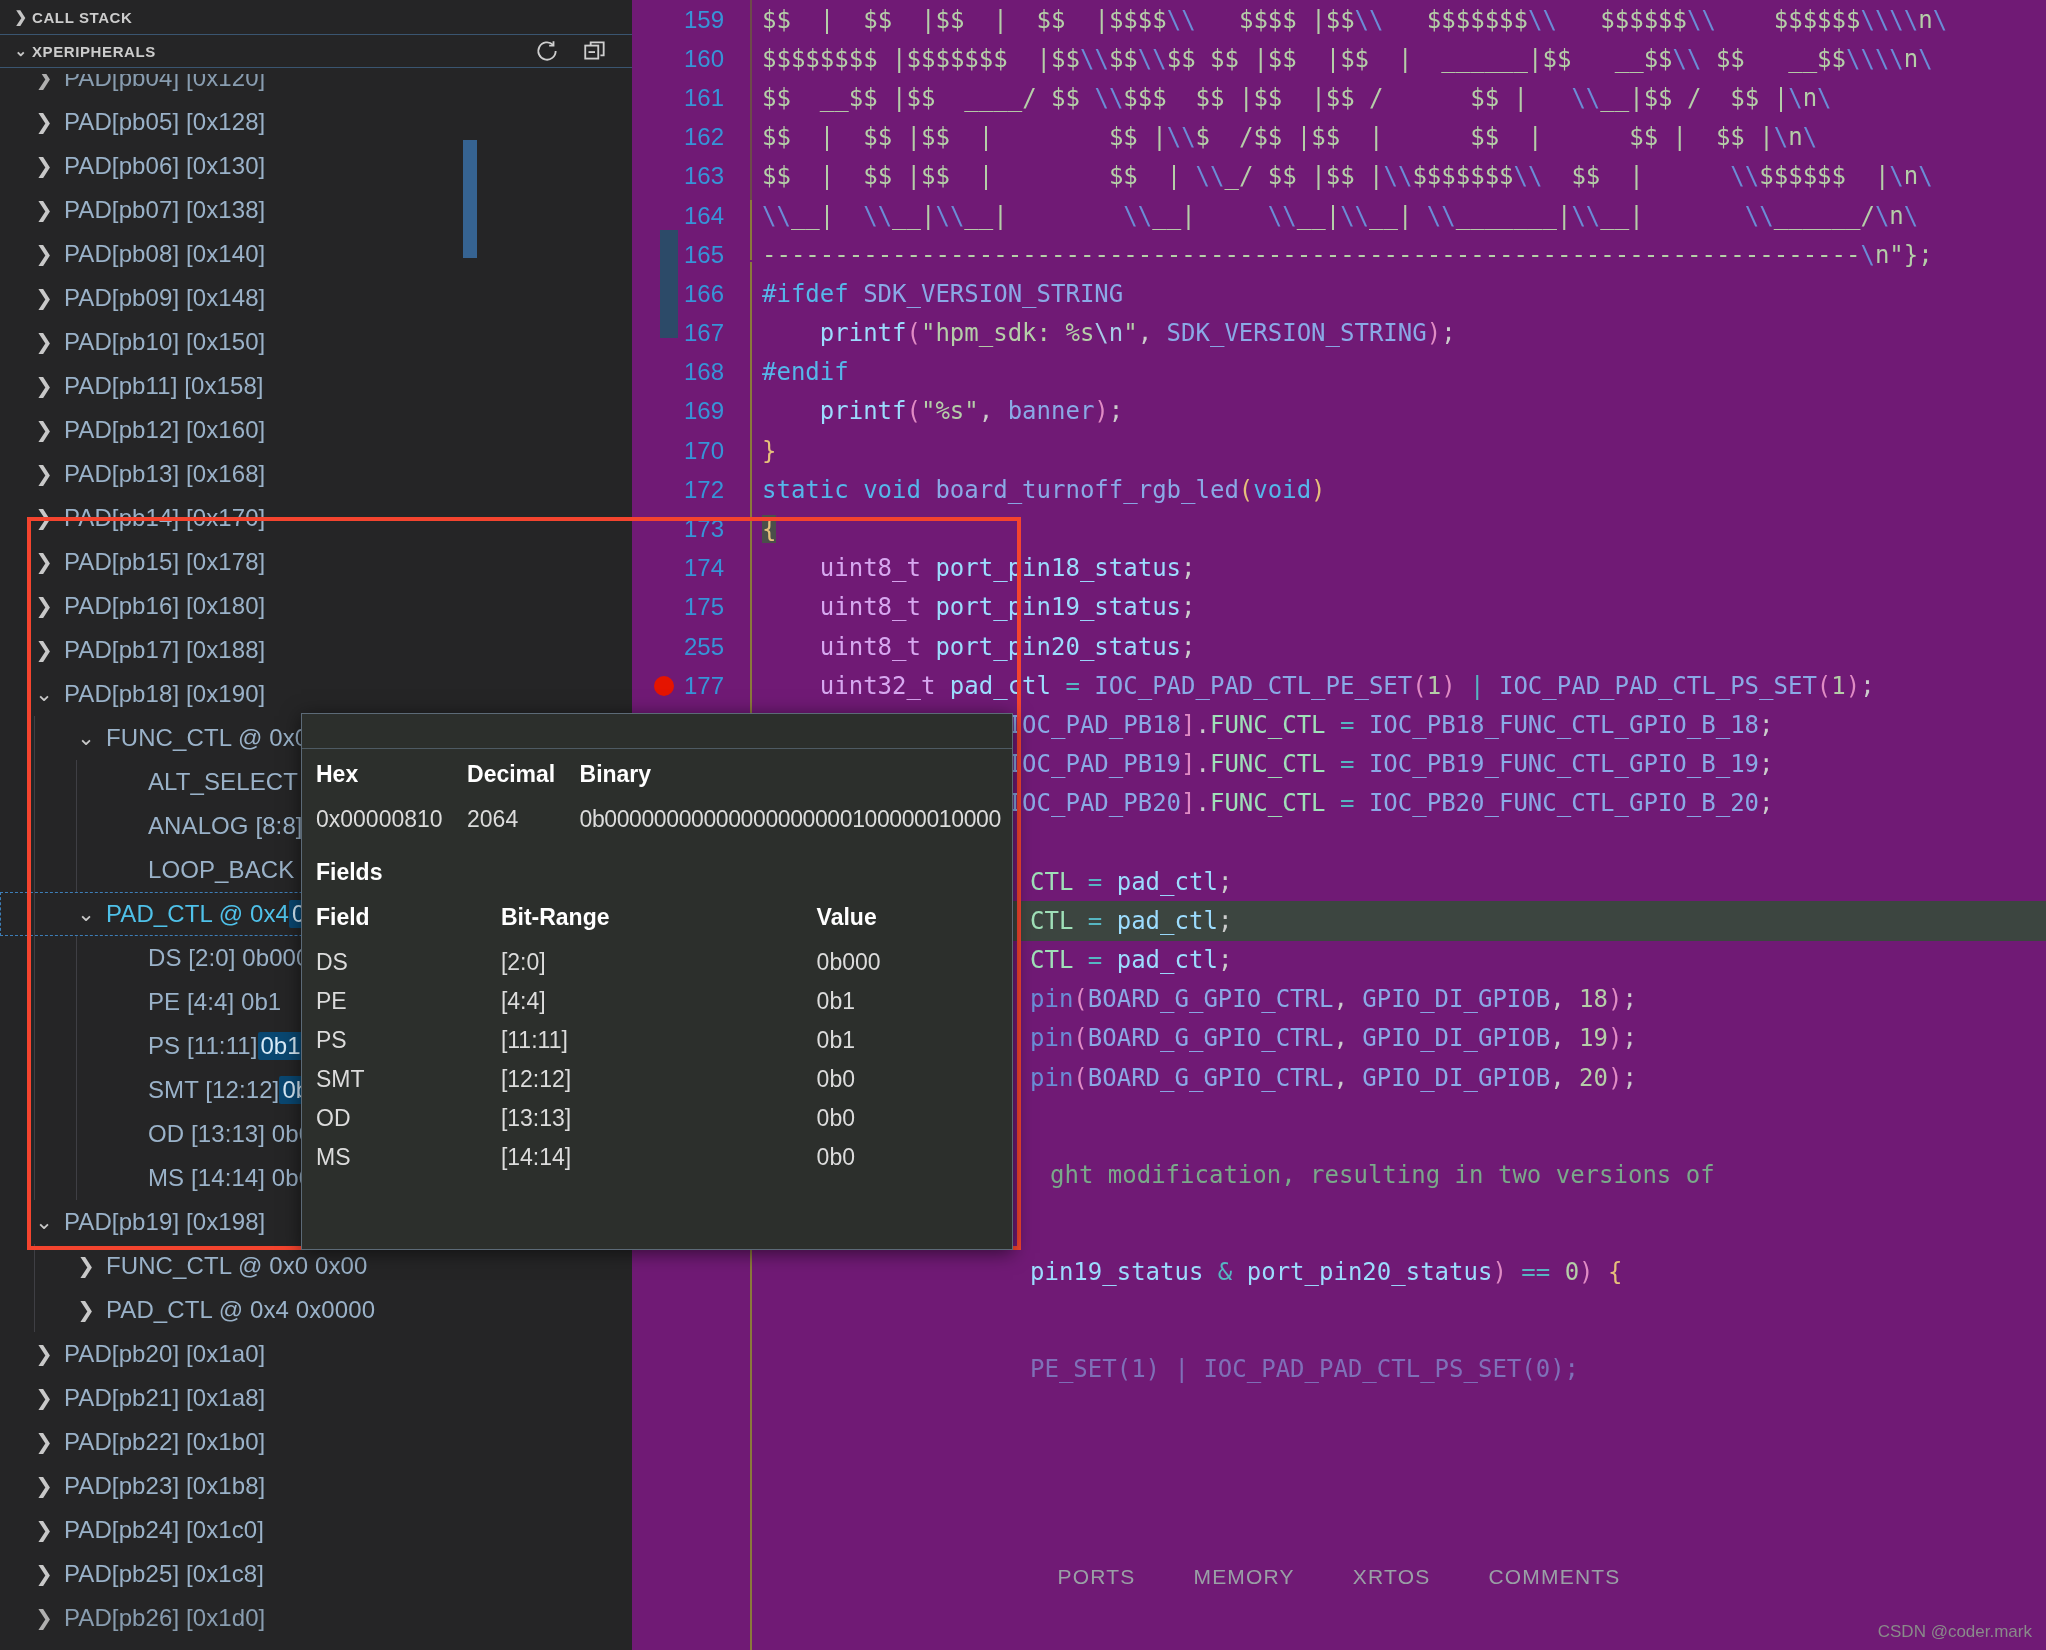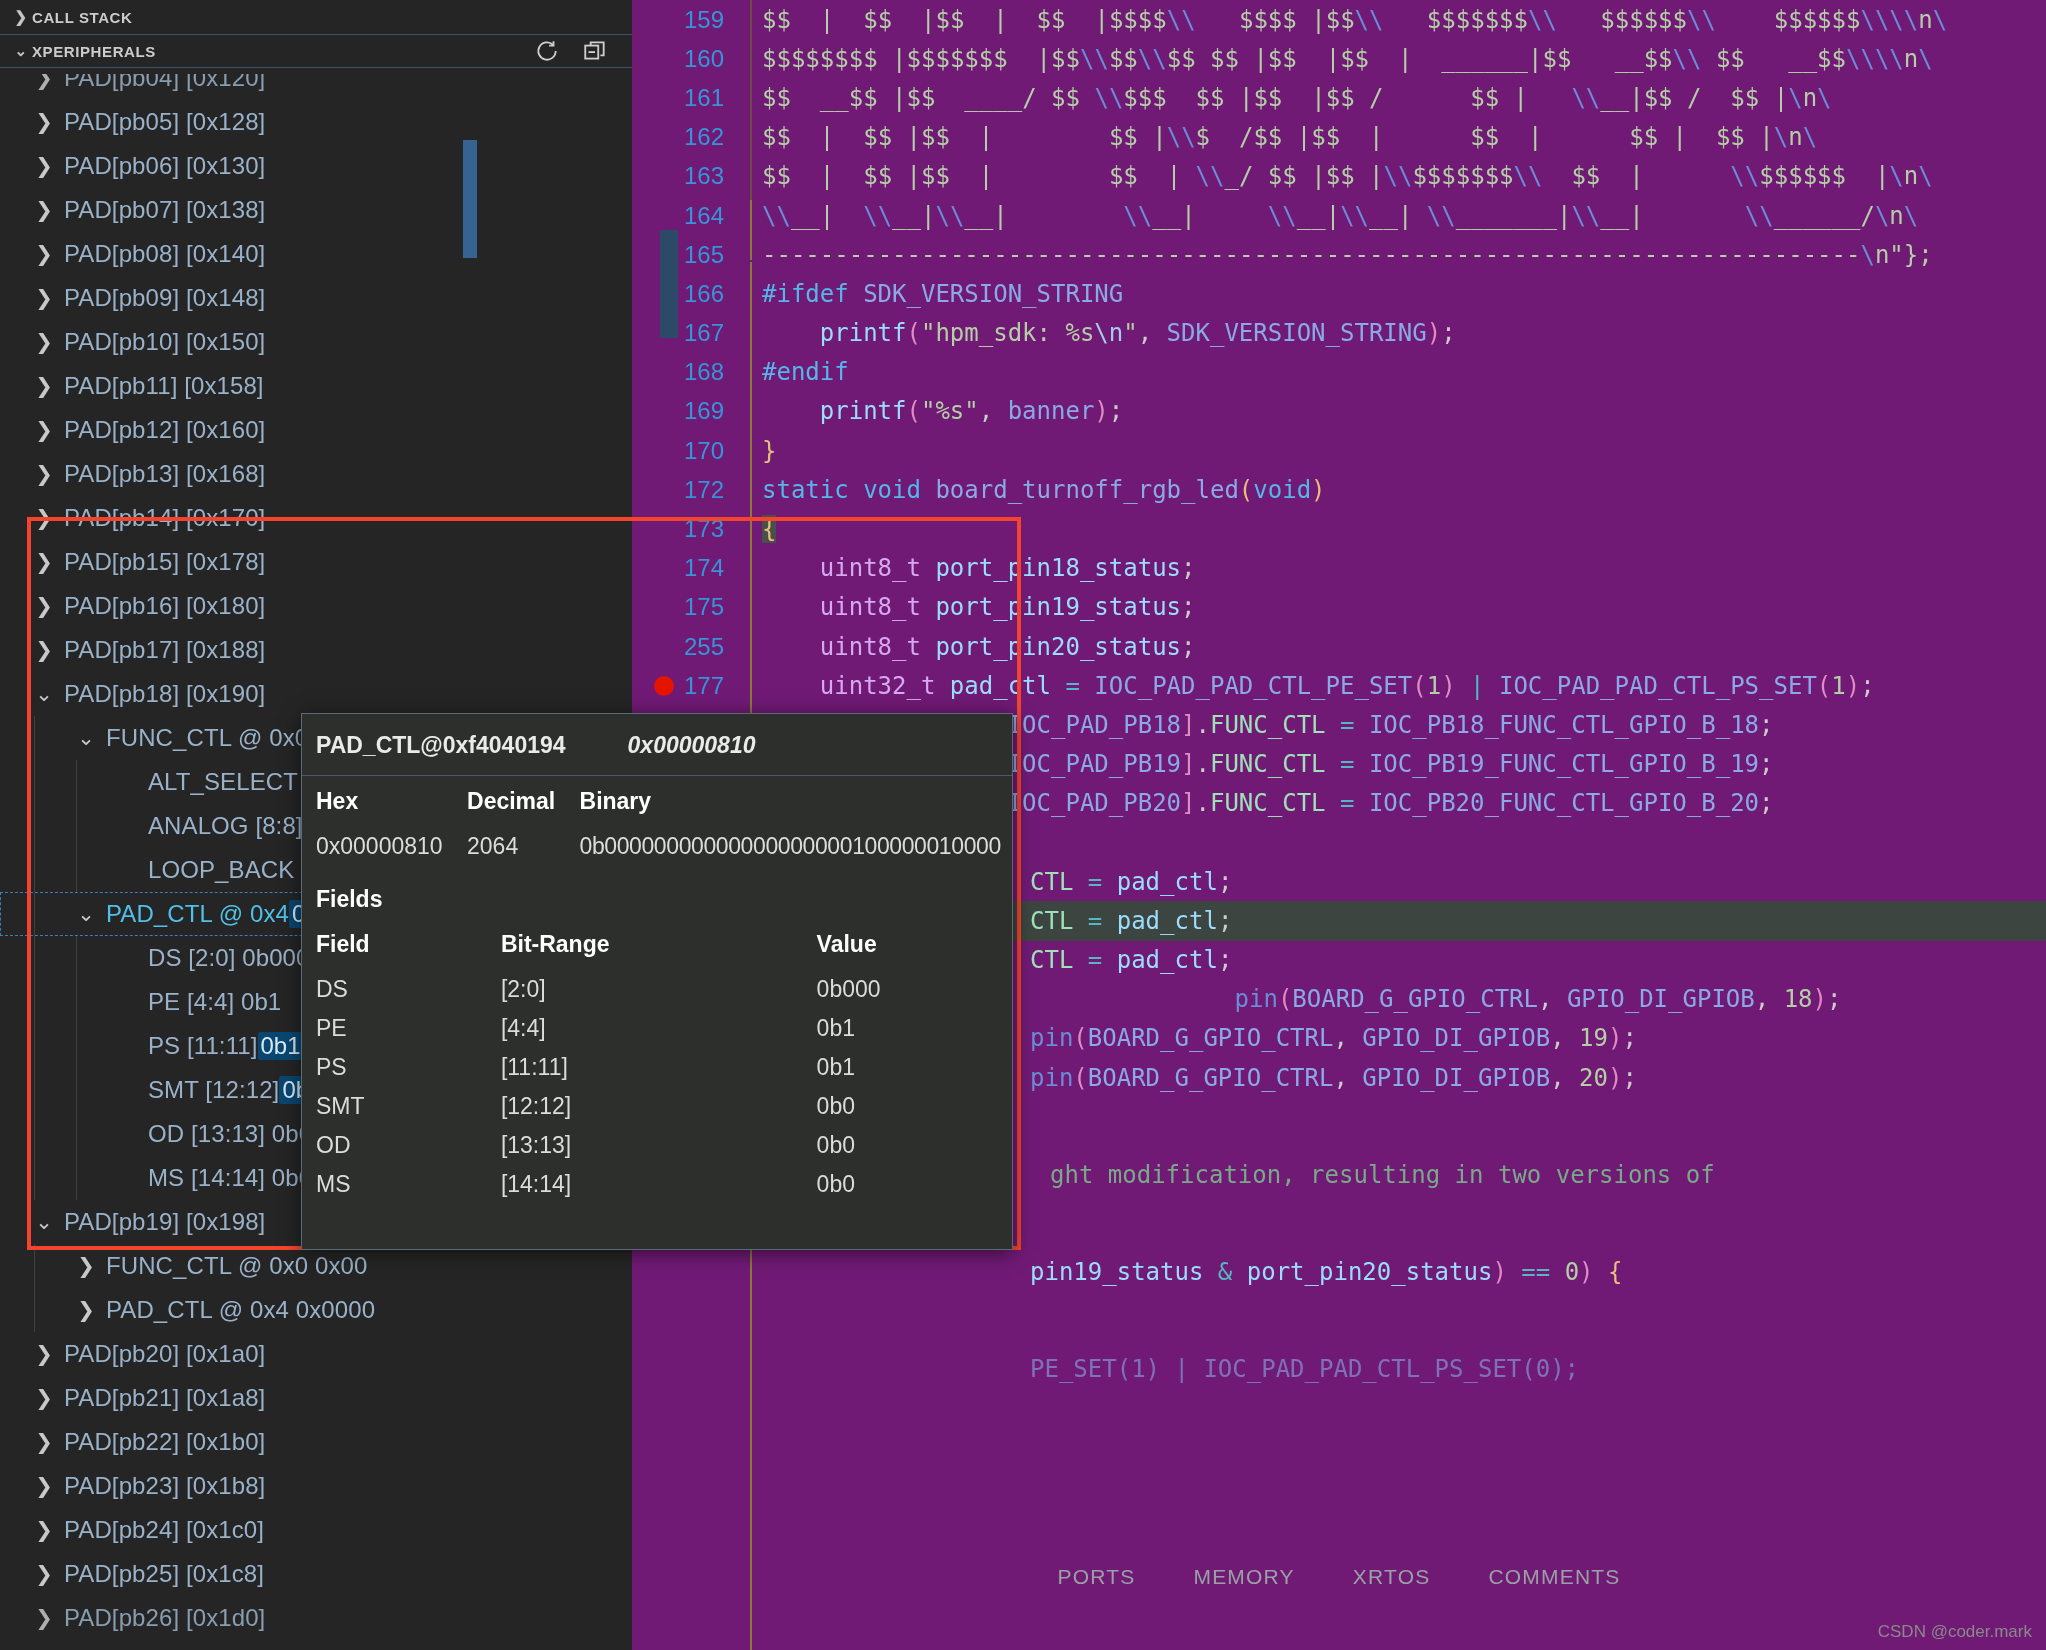--- a/index.html
+++ b/index.html
@@ -349,38 +349,34 @@
       <div class="code-line"><span class="gutter">175</span><span class="code-text">    <span class="t-type">uint8_t</span> <span class="t-var">port_pin19_status</span><span class="t-punct">;</span></span></div>
       <div class="code-line"><span class="gutter">255</span><span class="code-text">    <span class="t-type">uint8_t</span> <span class="t-var">port_pin20_status</span><span class="t-punct">;</span></span></div>
       <div class="code-line"><span class="gutter">177</span><span class="bp"></span><span class="code-text">    <span class="t-type">uint32_t</span> <span class="t-var">pad_ctl</span> <span class="t-op">=</span> <span class="t-mac">IOC_PAD_PAD_CTL_PE_SET</span><span class="t-brk">(</span><span class="t-num">1</span><span class="t-brk">)</span> <span class="t-op">|</span> <span class="t-mac">IOC_PAD_PAD_CTL_PS_SET</span><span class="t-brk">(</span><span class="t-num">1</span><span class="t-brk">)</span><span class="t-punct">;</span></span></div>
       <div class="code-line"><span class="gutter">178</span><span class="code-text">    <span class="t-mac">HPM_IOC-&gt;</span><span class="t-mem">PAD</span><span class="t-brk">[</span><span class="t-mac">IOC_PAD_PB18</span><span class="t-brk">]</span><span class="t-punct">.</span><span class="t-mem">FUNC_CTL</span> <span class="t-op">=</span> <span class="t-mac">IOC_PB18_FUNC_CTL_GPIO_B_18</span><span class="t-punct">;</span></span></div>
       <div class="code-line"><span class="gutter">179</span><span class="code-text">    <span class="t-mac">HPM_IOC-&gt;</span><span class="t-mem">PAD</span><span class="t-brk">[</span><span class="t-mac">IOC_PAD_PB19</span><span class="t-brk">]</span><span class="t-punct">.</span><span class="t-mem">FUNC_CTL</span> <span class="t-op">=</span> <span class="t-mac">IOC_PB19_FUNC_CTL_GPIO_B_19</span><span class="t-punct">;</span></span></div>
       <div class="code-line"><span class="gutter">180</span><span class="code-text">    <span class="t-mac">HPM_IOC-&gt;</span><span class="t-mem">PAD</span><span class="t-brk">[</span><span class="t-mac">IOC_PAD_PB20</span><span class="t-brk">]</span><span class="t-punct">.</span><span class="t-mem">FUNC_CTL</span> <span class="t-op">=</span> <span class="t-mac">IOC_PB20_FUNC_CTL_GPIO_B_20</span><span class="t-punct">;</span></span></div>
       <div class="code-line"><span class="gutter">181</span><span class="code-text"></span></div>
       <div class="code-line" style="padding-left: 380px;"><span class="code-text"><span class="t-mem">CTL</span> <span class="t-op">=</span> <span class="t-var">pad_ctl</span><span class="t-punct">;</span></span></div>
       <div class="code-line hl-line" style="padding-left: 380px;"><span class="code-text"><span class="t-mem">CTL</span> <span class="t-op">=</span> <span class="t-var">pad_ctl</span><span class="t-punct">;</span></span></div>
       <div class="code-line" style="padding-left: 380px;"><span class="code-text"><span class="t-mem">CTL</span> <span class="t-op">=</span> <span class="t-var">pad_ctl</span><span class="t-punct">;</span></span></div>
-      <div class="code-line" style="padding-left: 380px; justify-content: center;"><span class="code-text"><span style="color:#6b8cd6">pin</span><span class="t-brk">(</span><span class="t-mac">BOARD_G_GPIO_CTRL</span><span class="t-punct">,</span> <span class="t-mac">GPIO_DI_GPIOB</span><span class="t-punct">,</span> <span class="t-num">18</span><span class="t-brk">)</span><span class="t-punct">;</span></span></div>
+      <div class="code-line" style="padding-left: 380px;"><span class="code-text"><span style="color:#6b8cd6">pin</span><span class="t-brk">(</span><span class="t-mac">BOARD_G_GPIO_CTRL</span><span class="t-punct">,</span> <span class="t-mac">GPIO_DI_GPIOB</span><span class="t-punct">,</span> <span class="t-num">18</span><span class="t-brk">)</span><span class="t-punct">;</span></span></div>
       <div class="code-line" style="padding-left: 380px;"><span class="code-text"><span style="color:#6b8cd6">pin</span><span class="t-brk">(</span><span class="t-mac">BOARD_G_GPIO_CTRL</span><span class="t-punct">,</span> <span class="t-mac">GPIO_DI_GPIOB</span><span class="t-punct">,</span> <span class="t-num">19</span><span class="t-brk">)</span><span class="t-punct">;</span></span></div>
       <div class="code-line" style="padding-left: 380px;"><span class="code-text"><span style="color:#6b8cd6">pin</span><span class="t-brk">(</span><span class="t-mac">BOARD_G_GPIO_CTRL</span><span class="t-punct">,</span> <span class="t-mac">GPIO_DI_GPIOB</span><span class="t-punct">,</span> <span class="t-num">20</span><span class="t-brk">)</span><span class="t-punct">;</span></span></div>
       <div class="code-line" style="padding-left: 400px; margin-top: 58px;"><span class="code-text"><span class="t-cmt">ght modification, resulting in two versions of</span></span></div>
       <div class="code-line" style="padding-left: 380px; margin-top: 58px;"><span class="code-text"><span class="t-var">pin19_status</span> <span class="t-op">&amp;</span> <span class="t-var">port_pin20_status</span><span class="t-brk">)</span> <span class="t-op">==</span> <span class="t-num">0</span><span class="t-brk">)</span> <span class="t-paren">{</span></span></div>
       <div class="code-line" style="padding-left: 380px; margin-top: 58px;"><span class="code-text"><span class="t-mac" style="opacity:.6">PE_SET(1) | IOC_PAD_PAD_CTL_PS_SET(0);</span></span></div>
     </div>
 <div class="vguide" style="left: 118px; top: 0px; height: 205px; background: rgb(109, 74, 74);"></div>
     <div class="vguide" style="left: 118px; top: 200px; height: 60px; background: rgb(138, 122, 58);"></div>
     <div class="vguide" style="left: 118px; top: 262px; height: 1388px; background: rgb(138, 122, 58); width: 2px;"></div>
   </div>
 
 <div id="popup">
   <div class="pp-head">
-    <div class="pp-title-row">
-      <span class="pp-name">PAD_CTL@0xf4040194</span>
-      <span class="pp-val">0x00000810</span>
-    </div>
   </div>
 
 
   <table class="pp-table">
     <thead>
         <tr id="pp-vhead">
           <th>Hex</th>
           <th>Decimal</th>
           <th>Binary</th>
         </tr>

